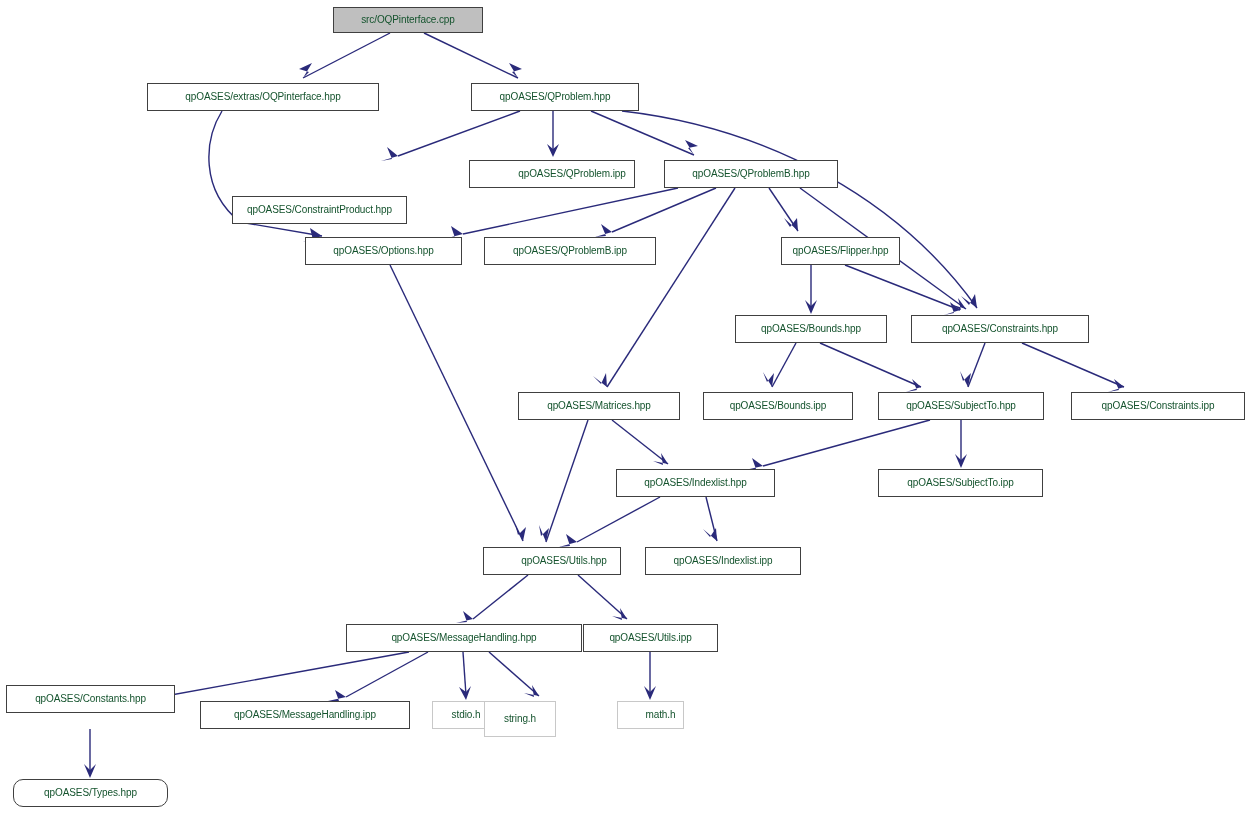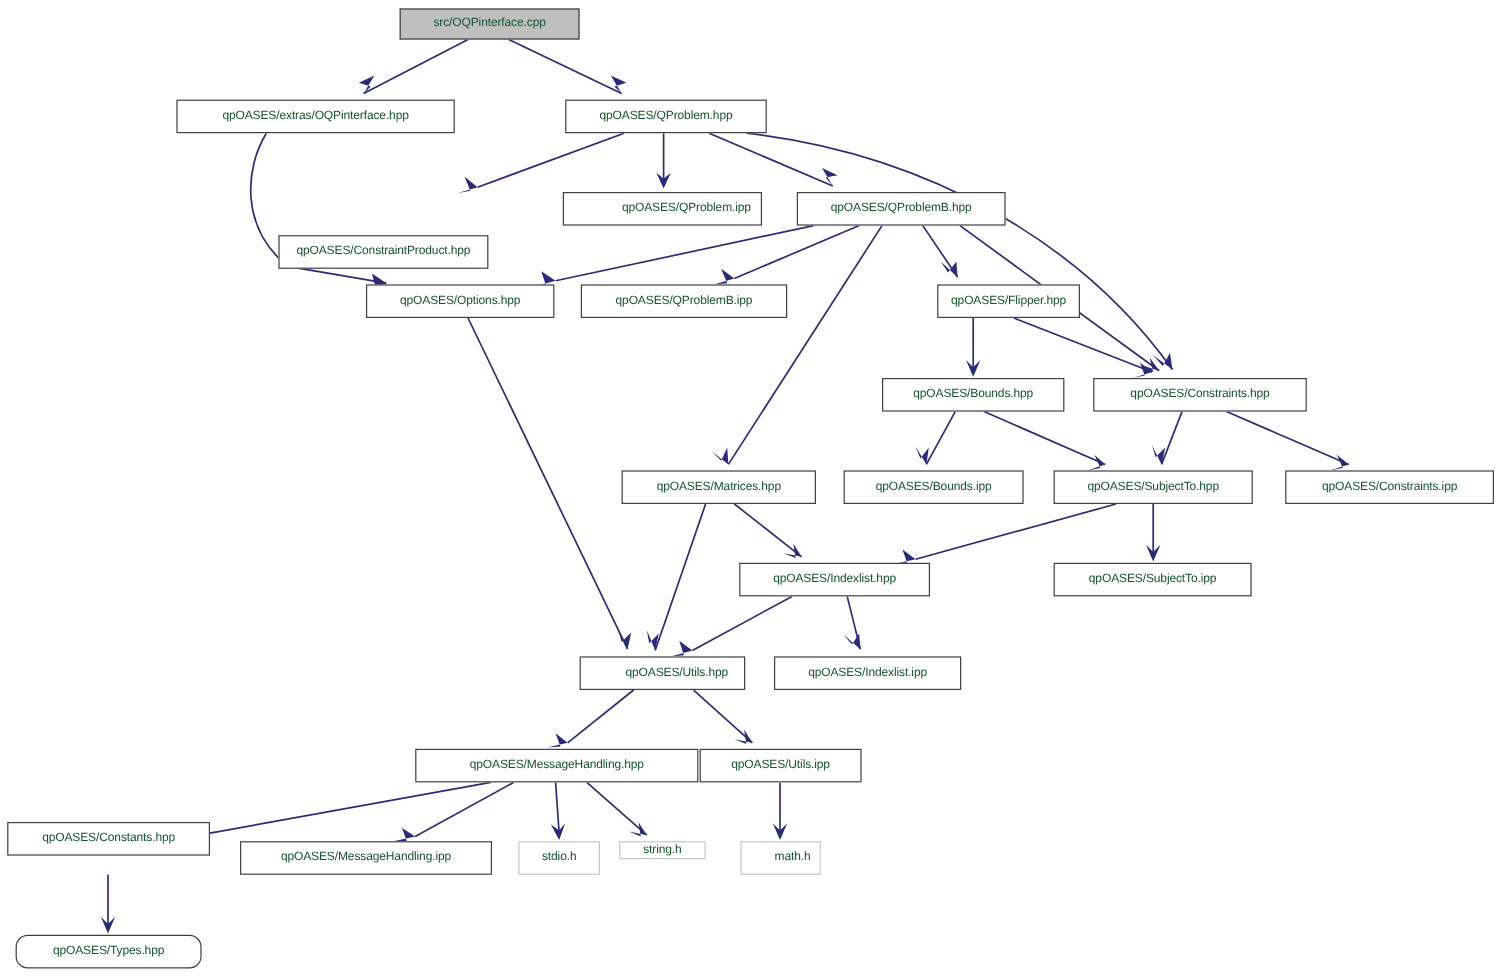--- a/index.html
+++ b/index.html
@@ -211,17 +211,17 @@
       <div class="node-box" style="left: 1071px; top: 392px; width: 174px; height: 28px;">qpOASES/Constraints.ipp</div>
       <div class="node-box" style="left: 616px; top: 469px; width: 159px; height: 28px;">qpOASES/Indexlist.hpp</div>
       <div class="node-box" style="left: 878px; top: 469px; width: 165px; height: 28px;">qpOASES/SubjectTo.ipp</div>
       <div class="node-box" style="left: 483px; top: 547px; width: 138px; height: 28px; padding-left: 24px;">qpOASES/Utils.hpp</div>
       <div class="node-box" style="left: 645px; top: 547px; width: 156px; height: 28px;">qpOASES/Indexlist.ipp</div>
       <div class="node-box" style="left: 346px; top: 624px; width: 236px; height: 28px;">qpOASES/MessageHandling.hpp</div>
       <div class="node-box" style="left: 583px; top: 624px; width: 135px; height: 28px;">qpOASES/Utils.ipp</div>
       <div class="node-box" style="left: 6px; top: 685px; width: 169px; height: 28px;">qpOASES/Constants.hpp</div>
       <div class="node-box" style="left: 200px; top: 701px; width: 210px; height: 28px;">qpOASES/MessageHandling.ipp</div>
       <div class="node-box sys" style="left: 432px; top: 701px; width: 68px; height: 28px;">stdio.h</div>
-      <div class="node-box sys" style="left: 516px; top: 701px; width: 72px; height: 15px;">string.h</div>
+      <div class="node-box sys" style="left: 484px; top: 701px; width: 72px; height: 36px;">string.h</div>
       <div class="node-box sys" style="left: 617px; top: 701px; width: 67px; height: 28px; padding-left: 20px;">math.h</div>
       <div class="node-box" style="left: 13px; top: 779px; width: 155px; height: 28px; border-radius: 10px;">qpOASES/Types.hpp</div>
     </div>
 </div>
 
 </body></html>

